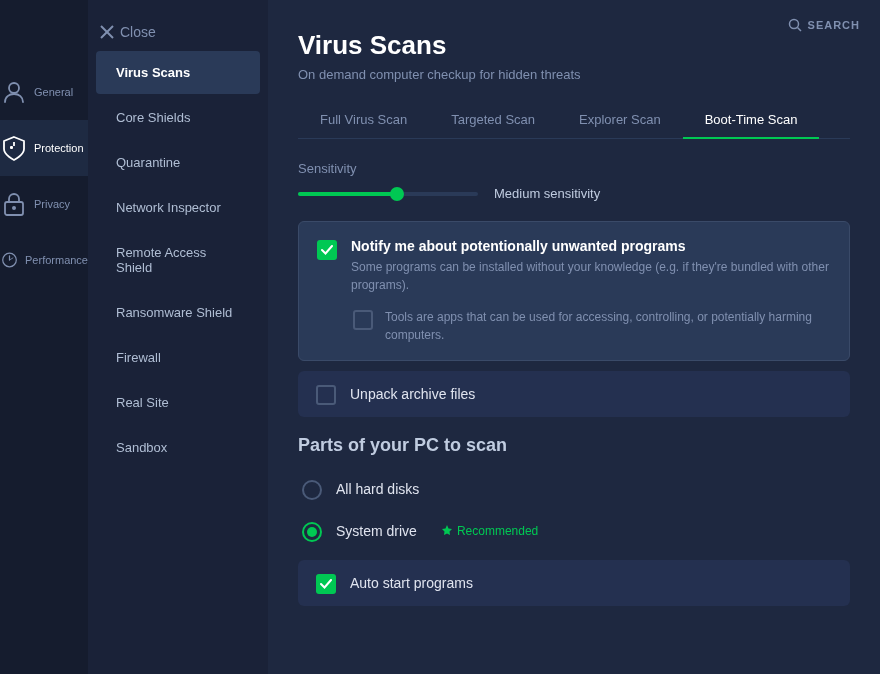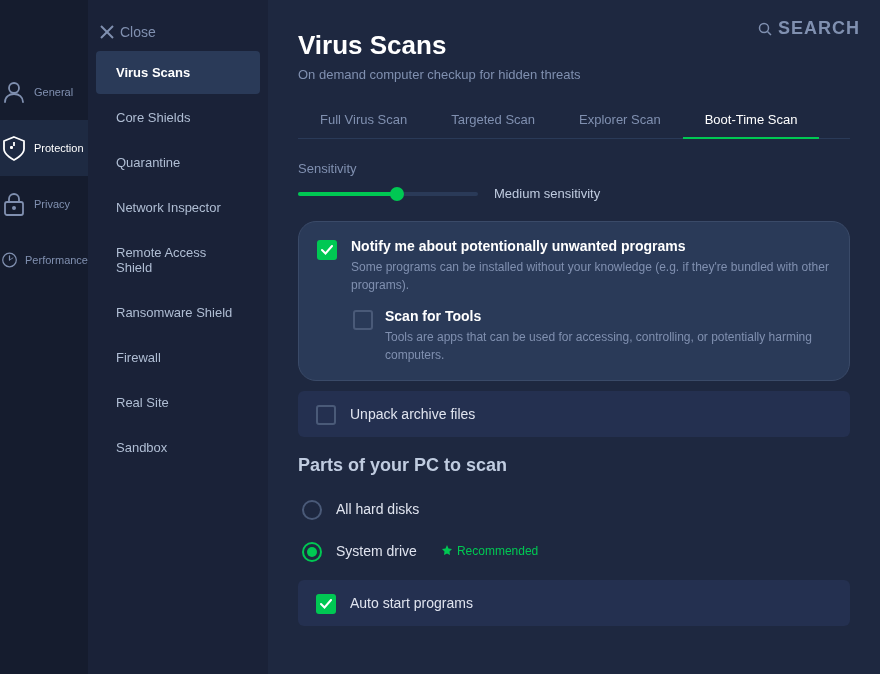--- a/index.html
+++ b/index.html
@@ -93,21 +93,21 @@
     }
 
     .search-btn {
       position: absolute;
       top: 18px;
       right: 20px;
       display: flex;
       align-items: center;
       gap: 6px;
       color: #8090b0;
-      font-size: 18px;
+      font-size: 11px;
       font-weight: 600;
       letter-spacing: 1px;
       cursor: pointer;
       background: none;
       border: none;
     }
 
     .page-title {
       font-size: 26px;
       font-weight: 600;
@@ -190,21 +190,21 @@
     }
 
     .sensitivity-value {
       font-size: 13px;
       color: #c0cce0;
     }
 
     
     .option-card {
       background: #243050;
-      border-radius: 18px;
+      border-radius: 6px;
       padding: 16px 18px;
       margin-bottom: 10px;
     }
 
     .option-card.highlighted {
       background: #2a3a58;
       border: 1px solid #3a4a68;
     }
 
     .option-row {
@@ -443,21 +443,20 @@
       </div>
       <div>
         <div class="option-title">Notify me about potentionally unwanted programs</div>
         <div class="option-desc">Some programs can be installed without your knowledge (e.g. if they're bundled with other programs).</div>
       </div>
     </div>
 
     <div class="sub-option">
       <div class="checkbox-unchecked"></div>
       <div>
-        <div class="option-title sub-option-text">Scan for Tools</div>
         <div class="option-desc">Tools are apps that can be used for accessing, controlling, or potentially harming computers.</div>
       </div>
     </div>
   </div>
 
   <div class="plain-option-row">
     <div class="checkbox-unchecked"></div>
     <span class="plain-option-label">Unpack archive files</span>
   </div>
 

